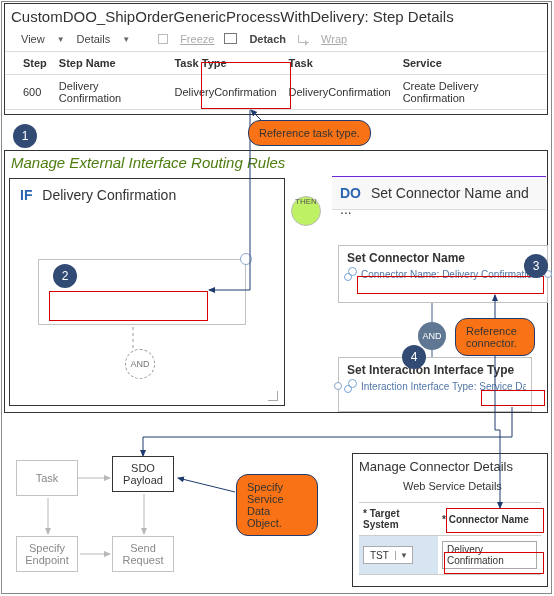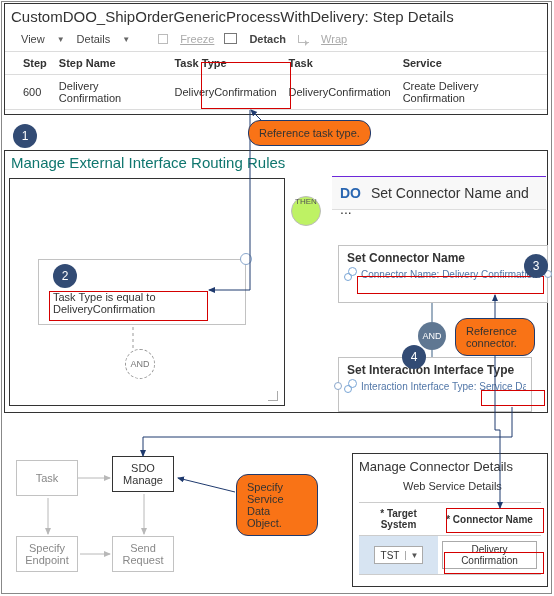--- a/index.html
+++ b/index.html
@@ -74,22 +74,23 @@
 .section-routing {
   position: absolute;
   top: 150px; left: 4px;
   width: 544px; height: 263px;
   border: 1px solid #333;
   background: #fff;
 }
 .routing-title {
   font-size: 15px;
   font-weight: normal;
-  color: #0f766e;
+  color: #4d7c0f;
   padding: 3px 6px 4px;
+  font-style: italic;
 }
 .if-panel {
   position: absolute;
   top: 27px; left: 4px;
   width: 276px; height: 228px;
   border: 1.5px solid #333;
   background: #fff;
 }
 .if-panel-header {
   font-size: 14px;
@@ -252,21 +253,21 @@
 .mc-subtitle { font-size: 11px; color:#333; margin-bottom:10px;margin-left:44px; }
 .mc-table {
   width: 100%;
   border-collapse: collapse;
   font-size: 10px;
 }
 .mc-table th, .mc-table td {
   border-top: 1px solid #ccc;
   border-bottom: 1px solid #ccc;
   padding: 5px 4px;
-  text-align: center;
+  text-align: left;
 }
 .mc-table th { font-weight: bold; }
 .mc-required::before { content: "* "; color: #333; }
 .tst-select {
   display: inline-flex;
   align-items: center;
   border: 1px solid #aaa;
   background: #fff;
   height: 18px;
 }
@@ -345,25 +346,26 @@
       </tr>
     </tbody>
   </table>
 </div>
 
 <div class="red-box" style="top:62px; left:201px; width:90px; height:47px;"></div>
 
 <div class="section-routing">
   <div class="routing-title">Manage External Interface Routing Rules</div>
   <div class="if-panel">
+    <div class="if-panel-header">
+      <span class="if-word">IF</span>
+      <span>Delivery Confirmation</span>
+    </div>
     <div class="if-clause-box">
       <div class="if-clause-port" style="top:-7px; right:-7px;"></div>
-      <div style="position:absolute; top:31px; left:14px; width:148px;">
-        <span>Task Type is equal to DeliveryConfirmation</span>
-      </div>
     </div>
     <div class="and-circle" style="top:170px; left:115px;">
       <span>AND</span>
     </div>
     <span class="expand-caret"></span>
   </div>
 </div>
 
 <div class="then-circle">
   <span>THEN</span>
@@ -426,21 +428,21 @@
   </div>
 <div class="num-badge" style="top:345px; left:402px;">
     <span>4</span>
   </div>
 
 <div class="bottom-flow">
   <div class="flow-box" style="top:0; left:8px; width:62px; height:36px;">
     <span>Task</span>
   </div>
   <div class="flow-box dark" style="top:-4px; left:104px; width:62px; height:36px;">
-    <span>SDO Manage</span>
+    <span>SDO Payload</span>
   </div>
   <div class="flow-box" style="top:76px; left:8px; width:62px; height:36px;">
     <span>Specify Endpoint</span>
   </div>
   <div class="flow-box" style="top:76px; left:104px; width:62px; height:36px;">
     <span>Send Request</span>
   </div>
 </div>
 
 <div class="manage-connector">

